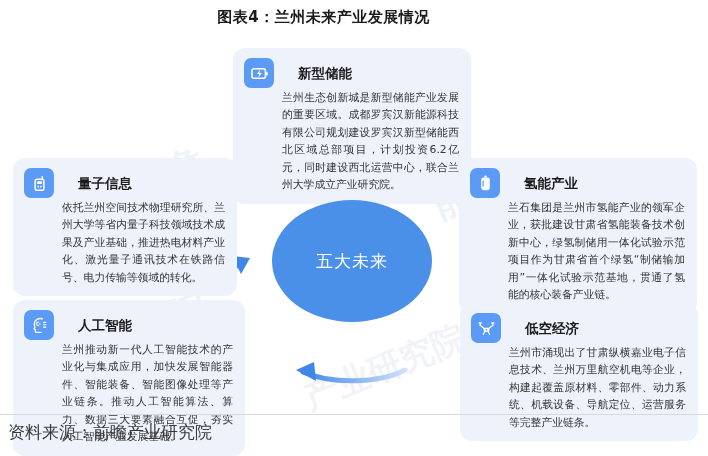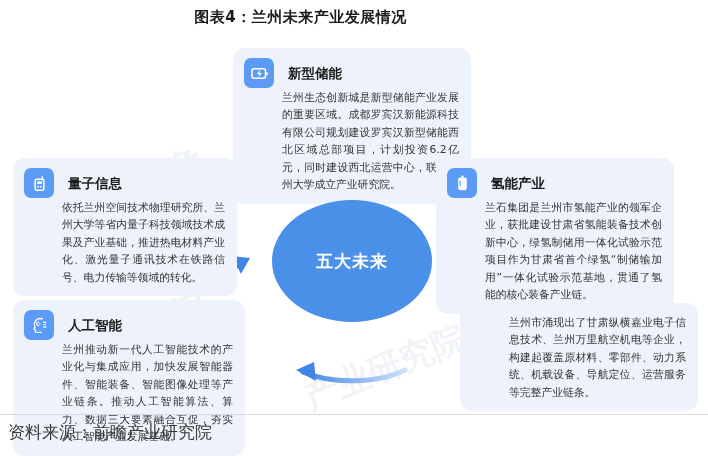--- a/index.html
+++ b/index.html
@@ -10,20 +10,21 @@
     position:relative;overflow:hidden;
   }
   .stage{position:absolute;left:0;top:0;width:708px;height:456px;}
 
   
   .title{
     position:absolute;left:0;top:8px;width:601px;
     text-align:center;
     font-size:15px;font-weight:bold;color:#1b1b1b;
     letter-spacing:.5px;
+    padding-left:23px;
   }
 
   
   .wm{
     position:absolute;color:#eef1f6;font-weight:bold;
     pointer-events:none;user-select:none;white-space:nowrap;
   }
   .wm1{left:118px;top:150px;font-size:44px;transform:rotate(-22deg);color:#f1f3f7;}
   .wm2{left:430px;top:165px;font-size:40px;transform:rotate(-22deg);color:#eff2f6;}
   .wm3{left:470px;top:330px;font-size:38px;transform:rotate(-22deg);color:#f0f3f7;}
@@ -31,55 +32,55 @@
   .wm5{left:300px;top:345px;font-size:34px;transform:rotate(-22deg);color:#f1f3f7;}
 
   
   .card{
     position:absolute;
     background:#edf2fb;
     border-radius:12px;
     box-sizing:border-box;
     padding:10px 12px 10px 11px;
   }
-  .card-head{display:flex;align-items:flex-start;gap:14px;}
+  .card-head{display:flex;align-items:flex-start;gap:24px;}
   .icon-box{
     width:30px;height:30px;flex:0 0 30px;
     background:#5b9bf5;border-radius:7px;
     display:flex;align-items:center;justify-content:center;
   }
   .icon-box svg{display:block;}
   .card-title{
     font-size:13.5px;font-weight:bold;color:#1c1c1c;
     line-height:30px;
   }
   .card-body{
     font-size:10.8px;color:#333333;line-height:1.62;
     text-align:justify;margin-top:1px;
   }
 
   
   #card-storage{left:233px;top:48px;width:238px;}
   #card-quantum{left:13px;top:158px;width:224px;}
-  #card-hydrogen{left:436px;top:158px;width:238px;}
+  #card-hydrogen{left:459px;top:158px;width:238px;}
   #card-ai{left:13px;top:300px;width:232px;}
   #card-lowalt{left:460px;top:303px;width:238px;}
 
   #card-storage .card-body,#card-hydrogen .card-body,
   #card-quantum .card-body,#card-lowalt .card-body{margin-left:38px;}
   #card-ai .card-body{margin-left:38px;}
 
   
   .center{
     position:absolute;left:272px;top:200px;width:160px;height:122px;
     background:#4a90e8;border-radius:50%;
     display:flex;align-items:center;justify-content:center;
   }
   .center-text{
-    color:#ffffff;font-size:17px;font-weight:bold;
+    color:#ffffff;font-size:17px;font-weight:normal;
     text-align:center;line-height:1.42;letter-spacing:1px;
   }
 
   
   .arrows{position:absolute;left:0;top:0;width:708px;height:456px;overflow:visible;}
 
   
   .rule{position:absolute;left:0;top:414px;width:708px;height:1px;background:#d9d9d9;}
   .foot-left{
     position:absolute;left:8px;top:421px;
@@ -197,20 +198,32 @@
           <circle cx="12.4" cy="10" r="1" fill="#ffffff"></circle>
           <path d="M17 8 h3 M17 11 h3 M17 14 h3" stroke="#ffffff" stroke-width="1.4" stroke-linecap="round"></path>
         </svg>
       </div>
       <div class="card-title">人工智能</div>
     </div>
     <div class="card-body">兰州推动新一代人工智能技术的产业化与集成应用，加快发展智能器件、智能装备、智能图像处理等产业链条。推动人工智能算法、算力、数据三大要素融合互促，夯实人工智能产业发展基础。</div>
   </div>
 
   <div class="card" id="card-lowalt">
+    <div class="card-head">
+      <div class="icon-box">
+        <svg width="19" height="19" viewBox="0 0 24 24">
+          <path d="M4 5 v3 M2.6 5 h2.8 M20 5 v3 M18.6 5 h2.8" stroke="#ffffff" stroke-width="1.6" stroke-linecap="round"></path>
+          <path d="M4 8 L9 12 M20 8 L15 12" stroke="#ffffff" stroke-width="1.6" stroke-linecap="round"></path>
+          <rect x="8.5" y="11" width="7" height="5.5" rx="1.4" fill="#ffffff"></rect>
+          <path d="M9.5 16.5 L8 19.5 M14.5 16.5 L16 19.5" stroke="#ffffff" stroke-width="1.5" stroke-linecap="round"></path>
+          <circle cx="12" cy="13.6" r="1.1" fill="#5b9bf5"></circle>
+        </svg>
+      </div>
+      <div class="card-title">低空经济</div>
+    </div>
     <div class="card-body">兰州市涌现出了甘肃纵横嘉业电子信息技术、兰州万里航空机电等企业，构建起覆盖原材料、零部件、动力系统、机载设备、导航定位、运营服务等完整产业链条。</div>
   </div>
 
   <div class="center">
     <div class="center-text">
       <div>五大未来</div>
     </div>
   </div>
 
   <div class="rule"></div>

